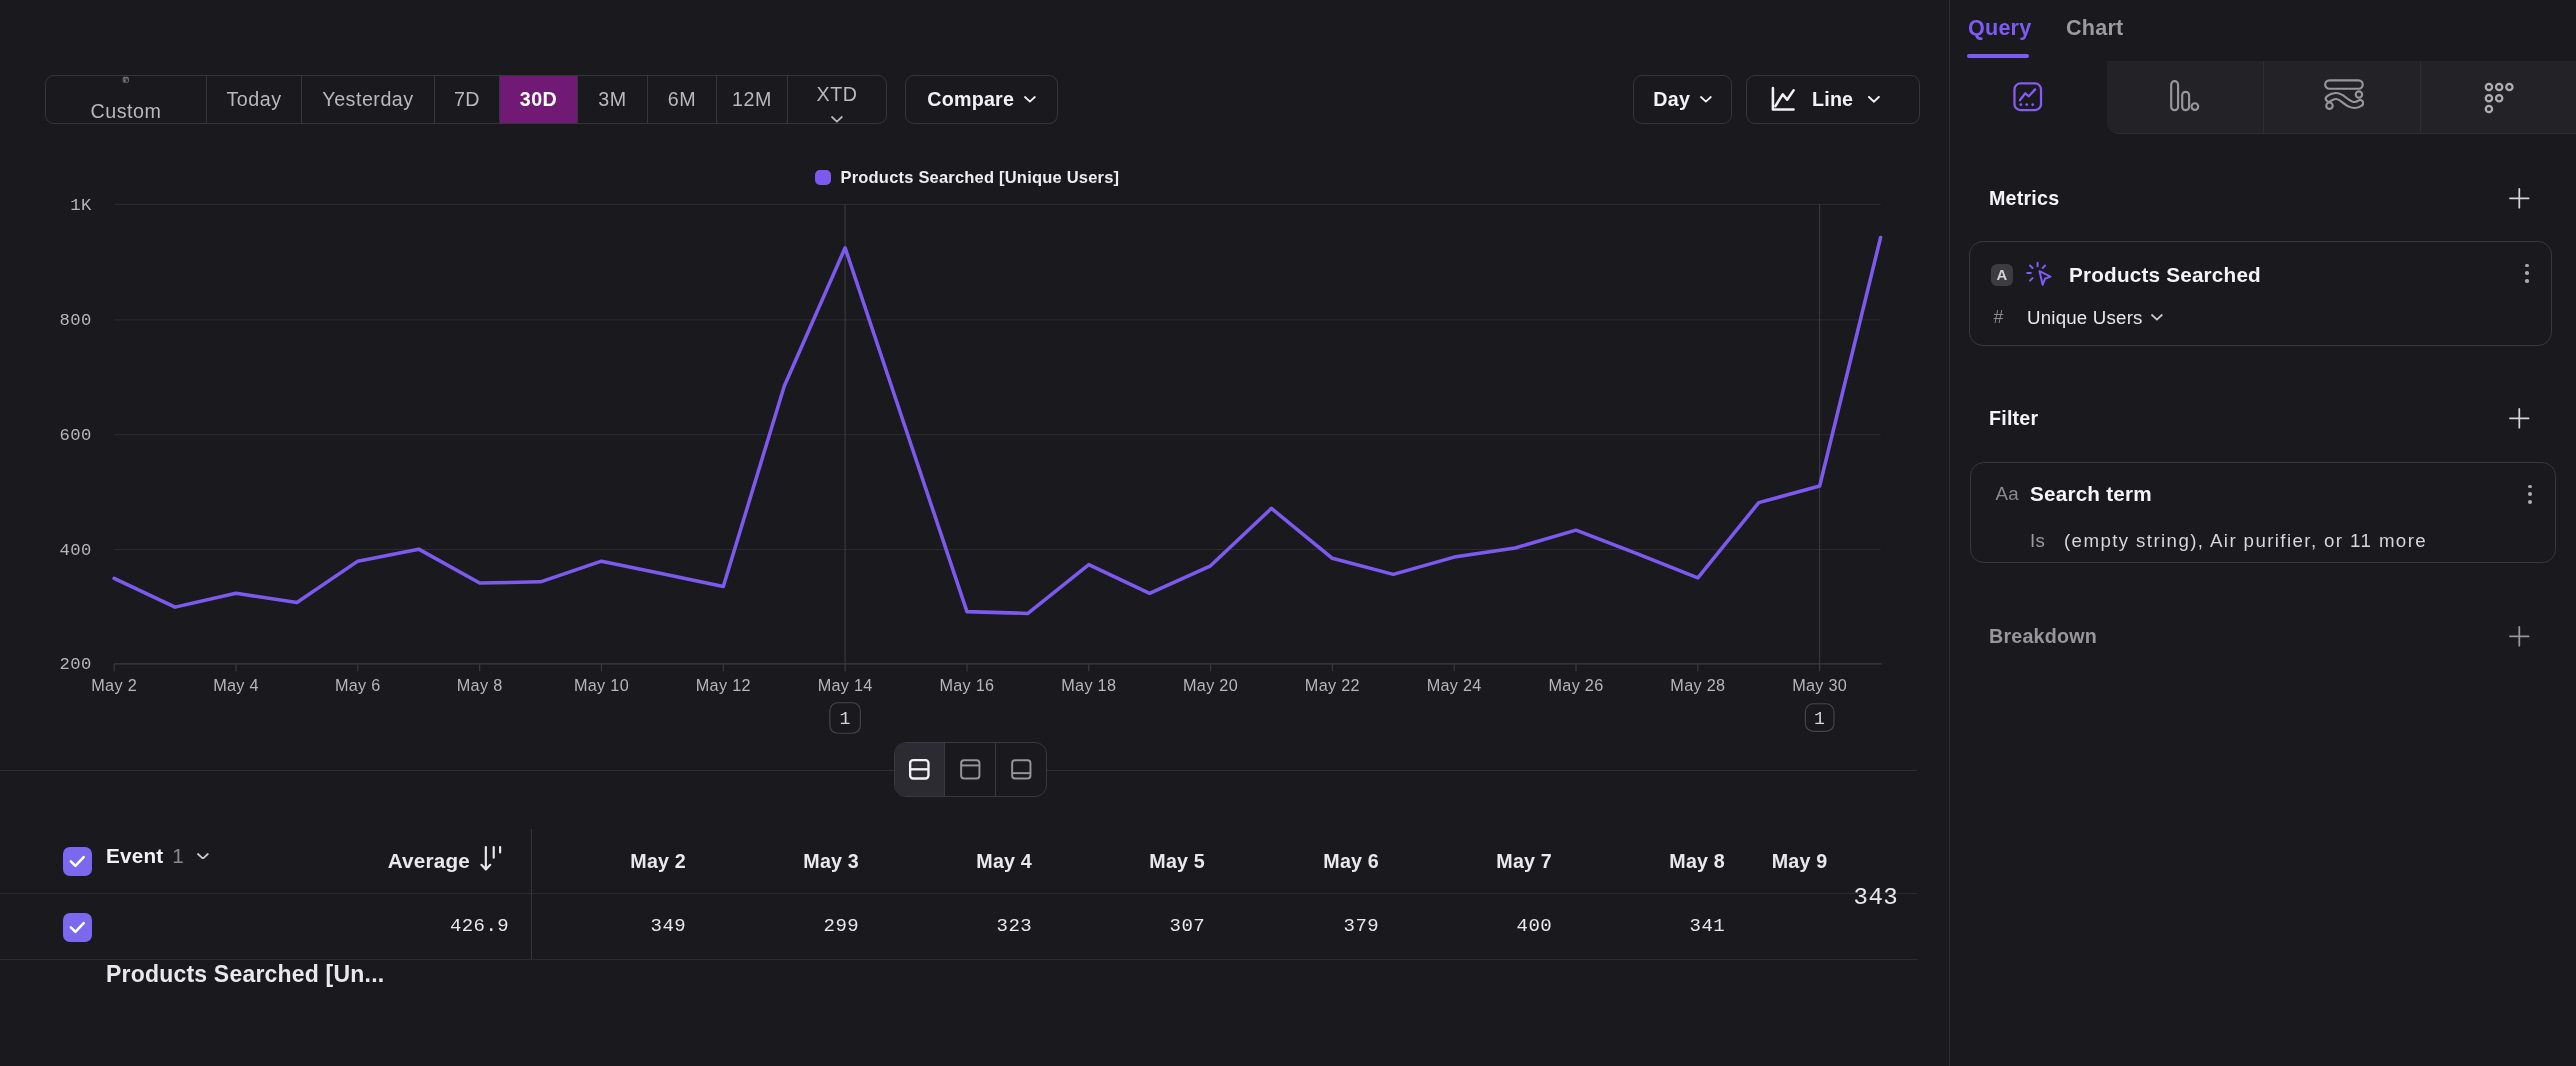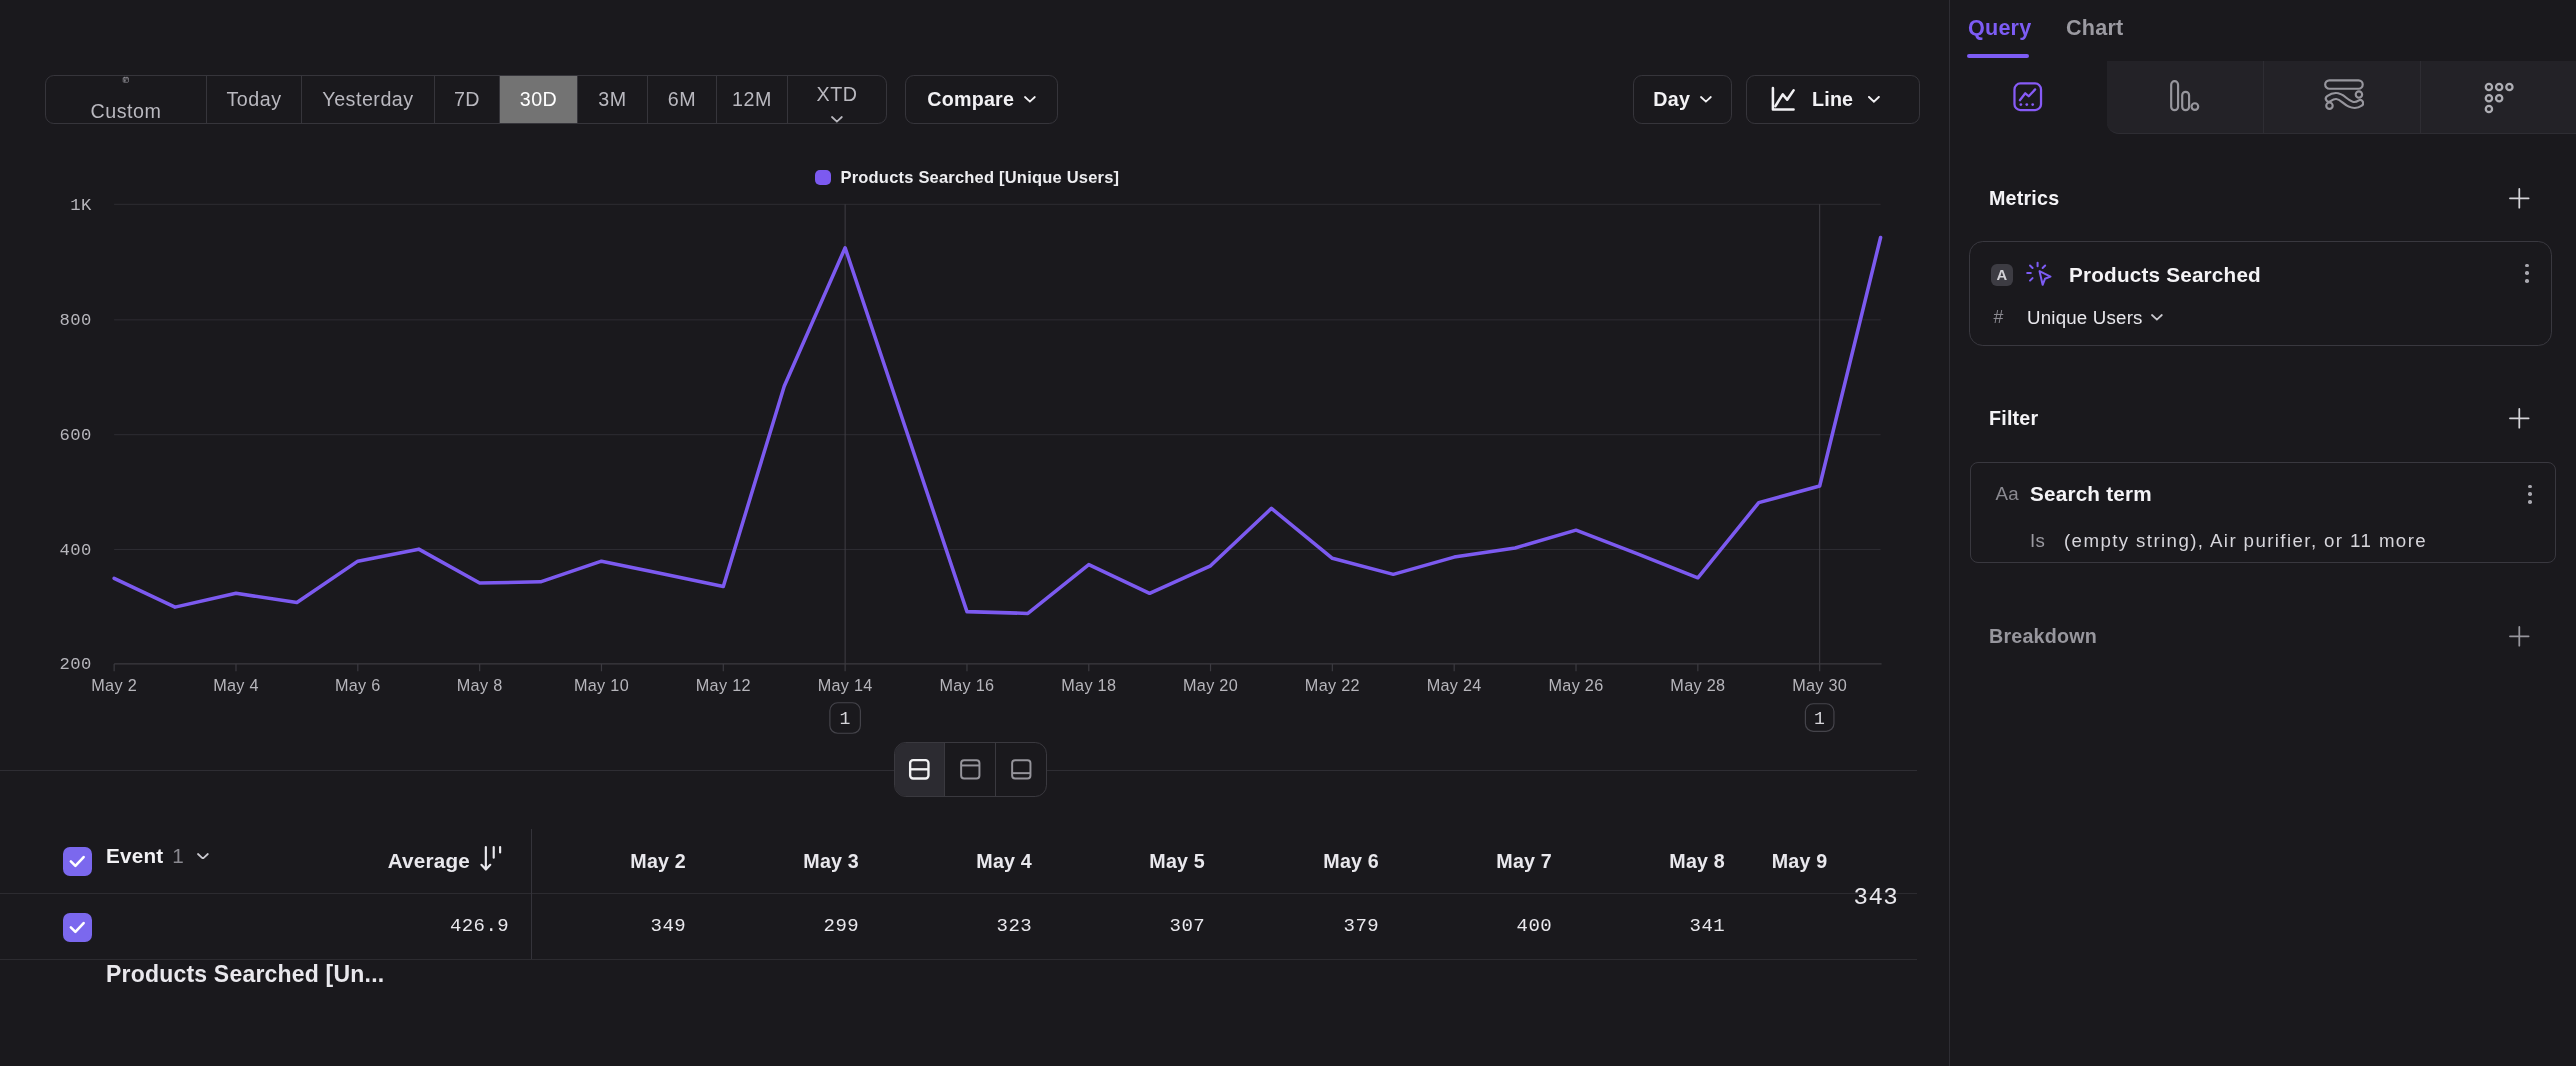--- a/index.html
+++ b/index.html
@@ -31,21 +31,21 @@
     <svg width="27.6" height="27.6" viewBox="0 0 28 28" fill="none" stroke="#b9b8bf" stroke-width="2">
       <rect x="4" y="5.5" width="20" height="18.5" rx="3"></rect>
       <path d="M9.5 3 V8 M18.5 3 V8 M4 11 H24"></path>
       <rect x="8.5" y="15" width="5" height="5" stroke-width="1.8"></rect>
     </svg>
     <span>Custom</span>
   </div>
   <div class="seg" style="width:95px;">Today</div>
   <div class="seg" style="width:133px;">Yesterday</div>
   <div class="seg" style="width:65px;">7D</div>
-  <div class="seg" style="width:78px; background:#737373; color:#ffffff; font-weight:400;">30D</div>
+  <div class="seg" style="width:78px; background:#701a75; color:#ffffff; font-weight:700;">30D</div>
   <div class="seg" style="width:70px;">3M</div>
   <div class="seg" style="width:69px;">6M</div>
   <div class="seg" style="width:71px;">12M</div>
   <div class="seg" style="width:98px; border-right:none;justify-content:flex-end;">XTD
     <svg class="chev" viewBox="0 0 12 7" fill="none" stroke="#b9b8bf" stroke-width="1.8" stroke-linecap="round">
         <path d="M1 1 L6 5.7 L11 1"></path>
       </svg>
   </div>
 </div>
 
@@ -277,21 +277,21 @@
   <svg class="chev" style="position:absolute; left:181px; top:72px;" viewBox="0 0 12 7" fill="none" stroke="#c9c8ce" stroke-width="1.8" stroke-linecap="round">
       <path d="M1 1 L6 5.7 L11 1"></path>
     </svg>
 </div>
 
 <div class="abs" style="left:1989px; top:407px; color:#f4f3f6; font-size:19.7px; font-weight:700;">Filter</div>
 <svg class="plus" style="left:2508px; top:407px;" viewBox="0 0 23 23" fill="none" stroke="#d4d3d8" stroke-width="1.8" stroke-linecap="round">
     <path d="M11.5 2 V21 M2 11.5 H21"></path>
   </svg>
 
-<div class="card" style="left:1970px; top:462px; width:586px; height:101px;border-radius:8px;">
+<div class="card" style="left:1970px; top:462px; width:586px; height:101px;">
   <div style="position:absolute; left:24.6px; top:19.7px; color:#8a8990; font-size:18.7px;">Aa</div>
   <div style="position:absolute; left:59px; top:18.7px; color:#f4f3f6; font-size:20.7px; font-weight:600;">Search term</div>
   <div class="kebab" style="left:557px; top:21.6px;">
       <span></span>
       <span></span>
       <span></span>
     </div>
   <div style="position:absolute; left:59px; top:67px; color:#9b9aa1; font-size:18.7px;">Is</div>
   <div style="position:absolute; left:93px; top:67px; color:#d6d5db; font-size:18.7px; letter-spacing:1.4px;">(empty string), Air purifier, or 11 more</div>
 </div>

